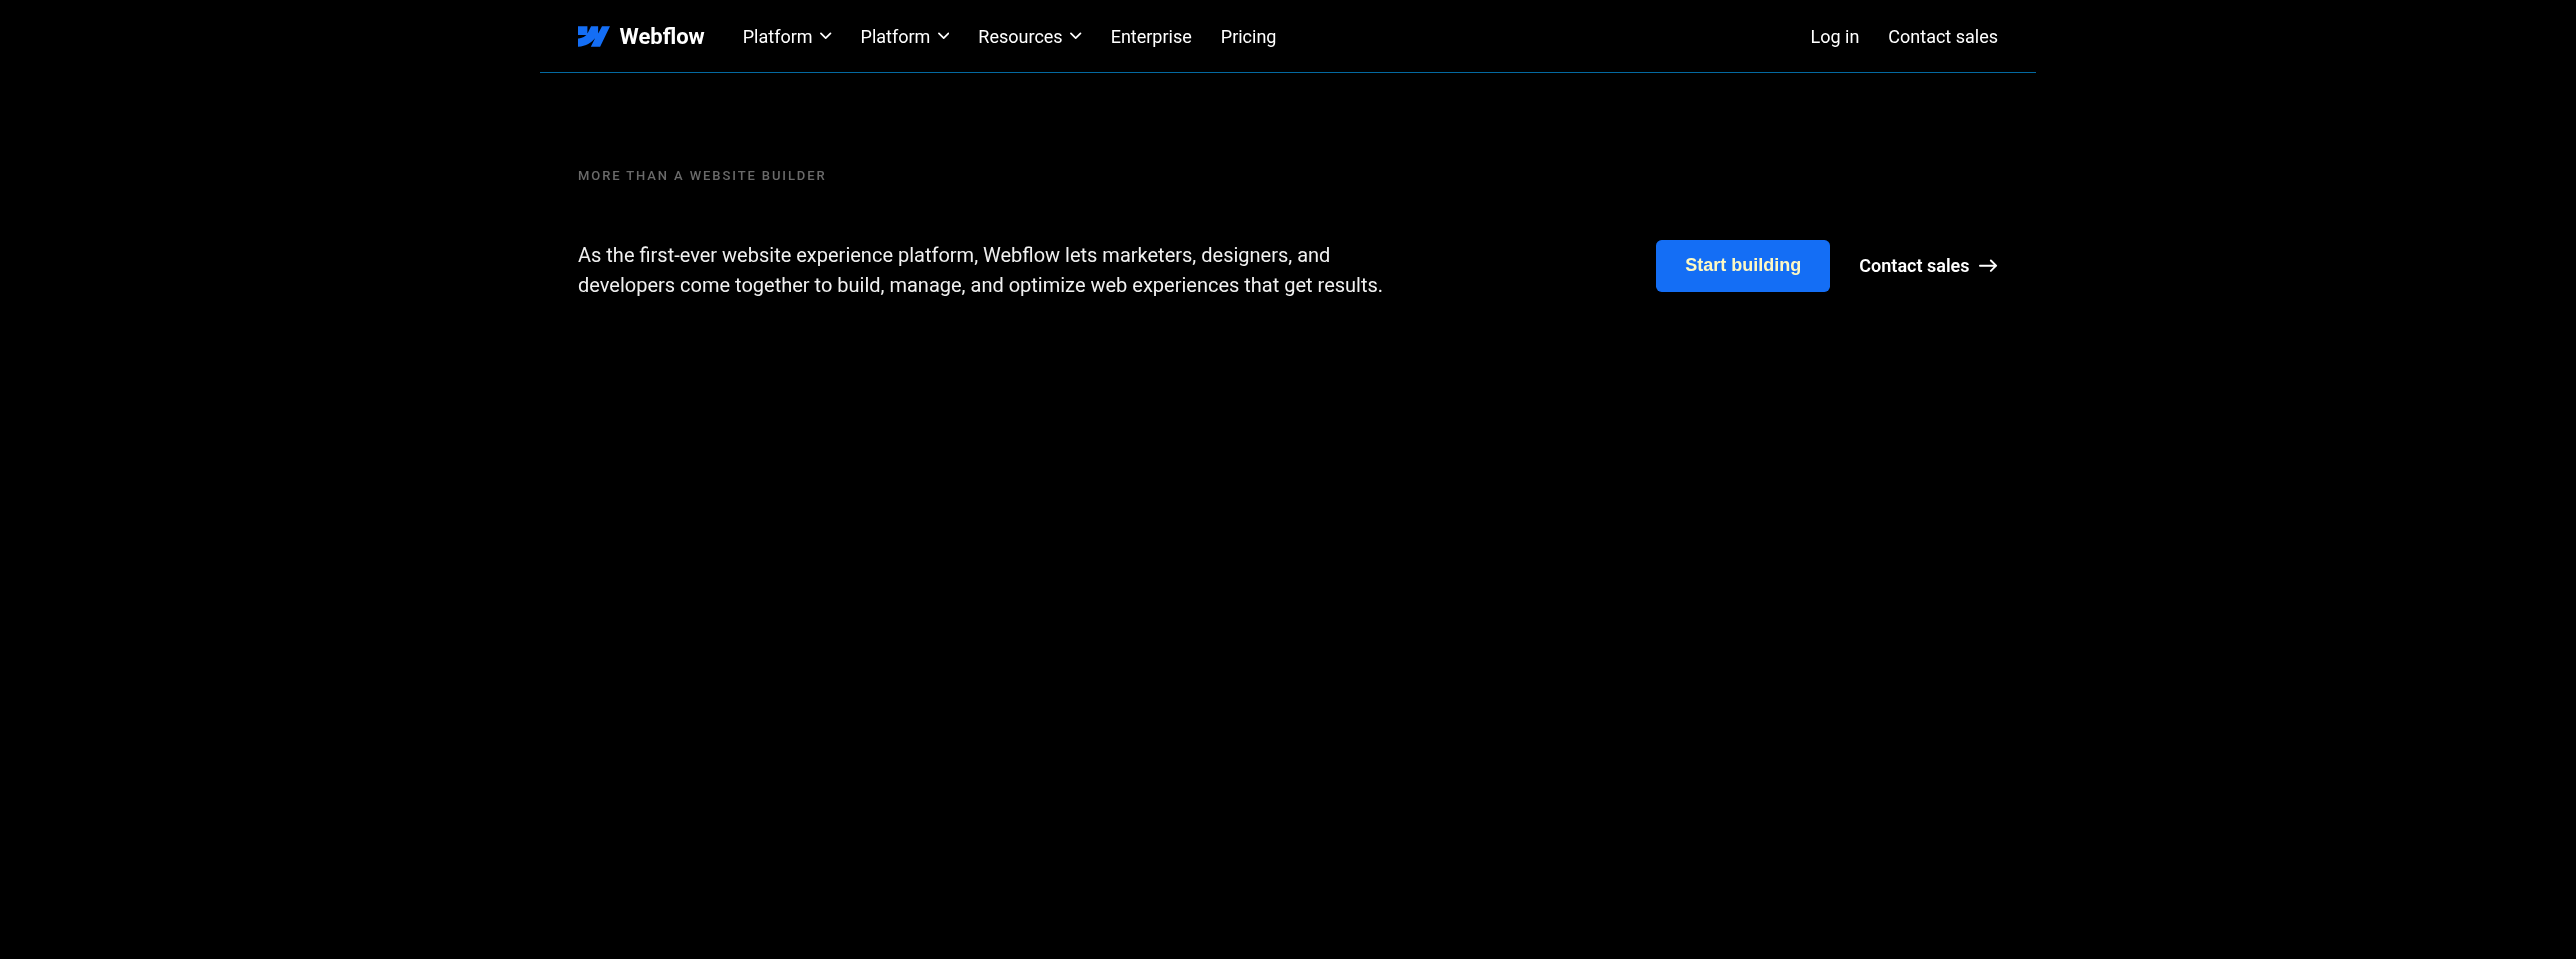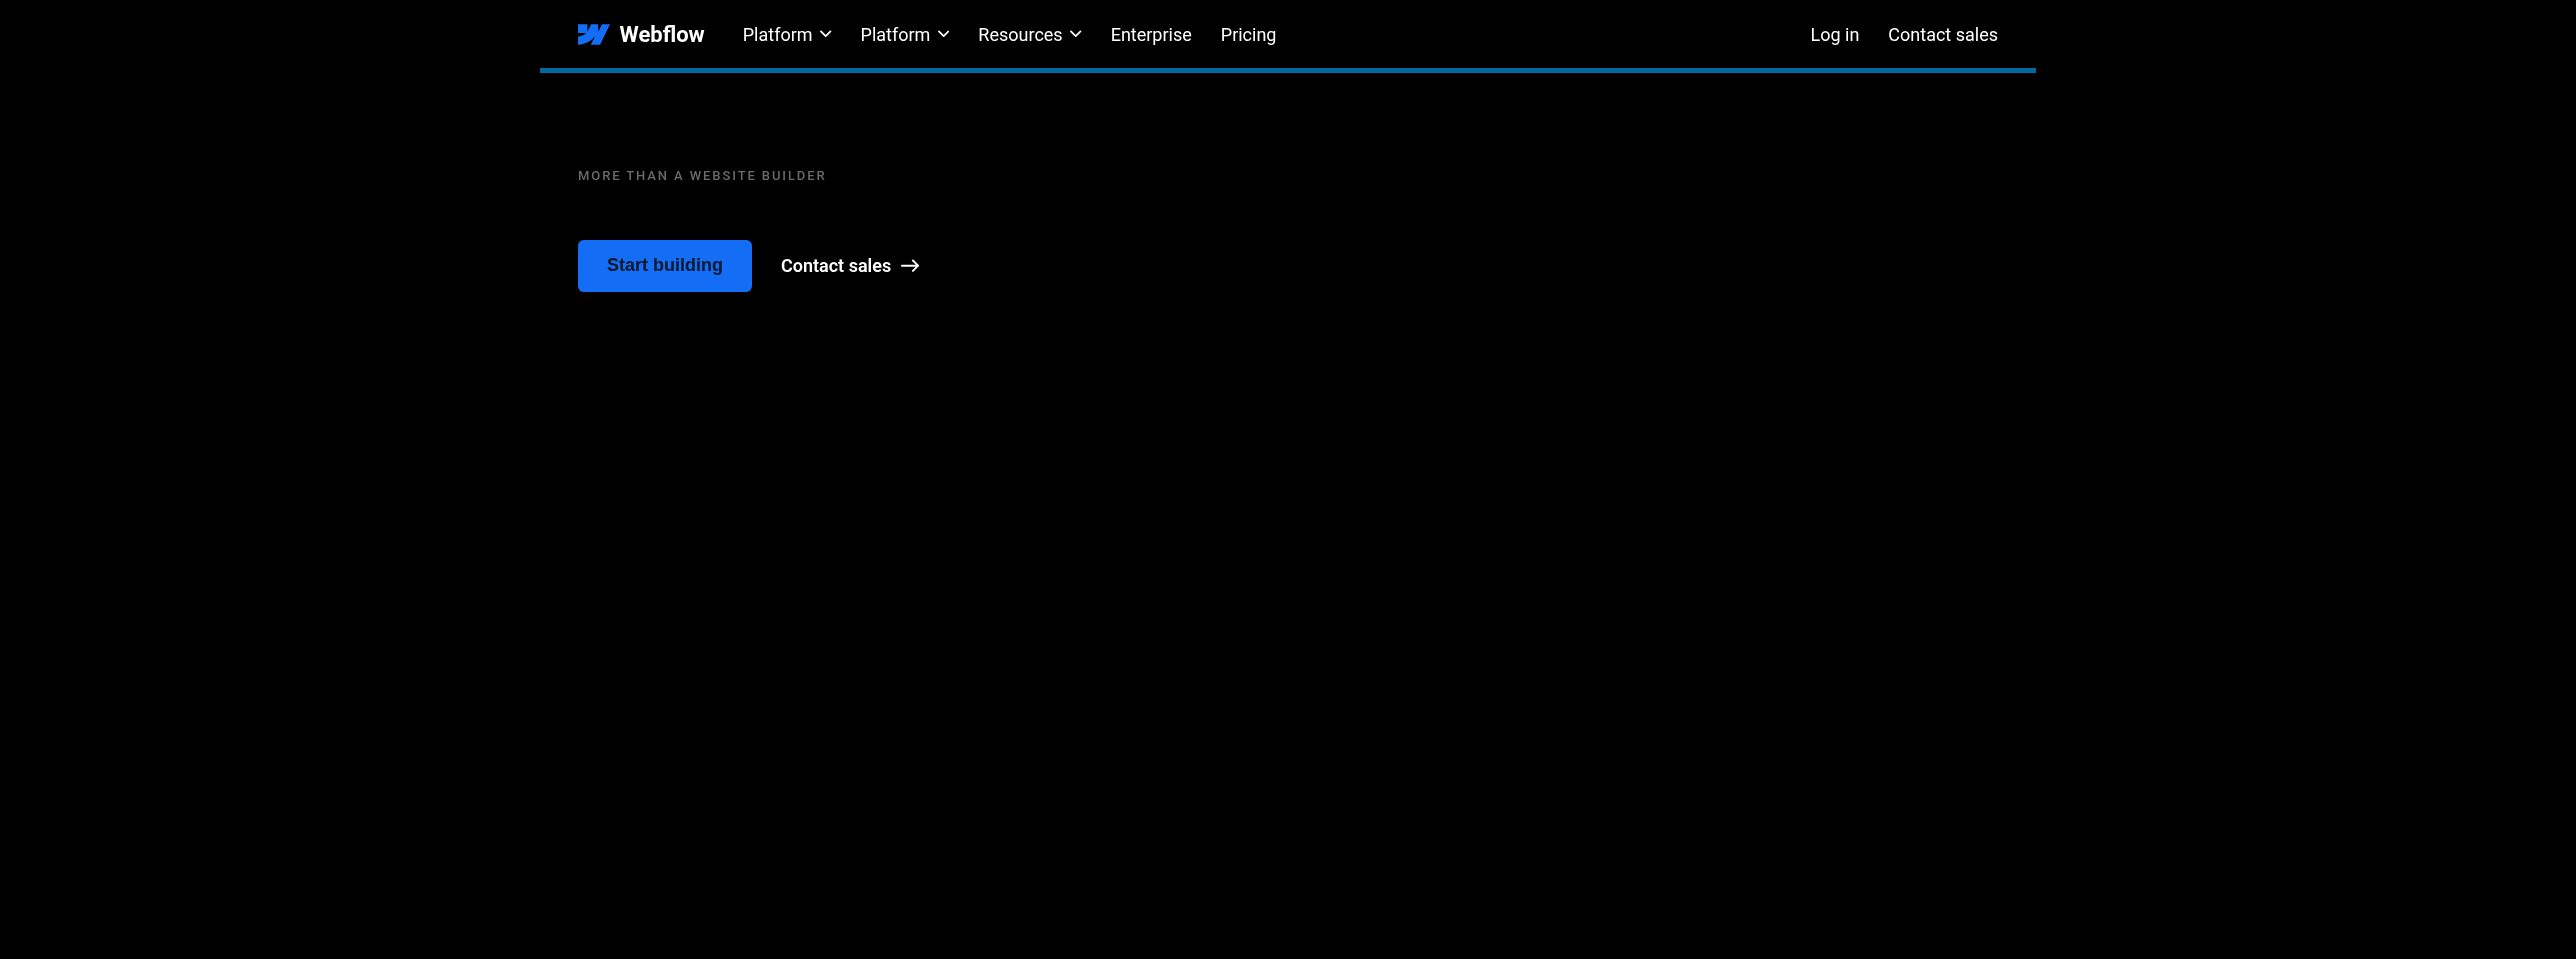--- a/index.html
+++ b/index.html
@@ -21,21 +21,21 @@
     }
     .page-inner {
       width: 1496px;
     }
     
     .nav {
       display: flex;
       align-items: center;
       justify-content: space-between;
       height: 73px;
-      border-bottom: 5px solid #0369a1;
+      border-bottom: 1px solid #0369a1;
       padding: 0 38px;
     }
     .nav-left {
       display: flex;
       align-items: center;
       gap: 38px;
     }
     .logo {
       display: flex;
       align-items: center;
@@ -130,21 +130,21 @@
       font-weight: 400;
     }
     .hero-actions {
       display: flex;
       align-items: center;
       gap: 29px;
       flex-shrink: 0;
     }
     .btn-hero-primary {
       background: #146EF5;
-      color: #0f172a;
+      color: #fef9c3;
       font-size: 18px;
       font-weight: 600;
       padding: 15.3px 29px;
       border-radius: 5.7px;
       cursor: pointer;
       border: none;
       text-align: right;
     }
     .link-arrow {
       display: flex;
@@ -211,20 +211,21 @@
       </div>
       <div class="nav-right">
         <span class="nav-link-plain">Log in</span>
         <span class="nav-link-plain">Contact sales</span>
       </div>
     </nav>
 
     <section class="hero">
       <div class="eyebrow">MORE THAN A WEBSITE BUILDER</div>
       <div class="hero-bottom">
+        <p class="subhead">As the first-ever website experience platform, Webflow lets marketers, designers, and developers come together to build, manage, and optimize web experiences that get results.</p>
         <div class="hero-actions">
           <button class="btn-hero-primary">Start building</button>
           <div class="link-arrow">
             <span>Contact sales</span>
             <span class="arrow-icon">
               <svg width="19" height="13.4" viewBox="0 0 20 14" fill="none">
                 <path d="M1 7H18M18 7L12.5 1.5M18 7L12.5 12.5" stroke="#ffffff" stroke-width="2" stroke-linecap="round" stroke-linejoin="round"></path>
               </svg>
             </span>
           </div>

